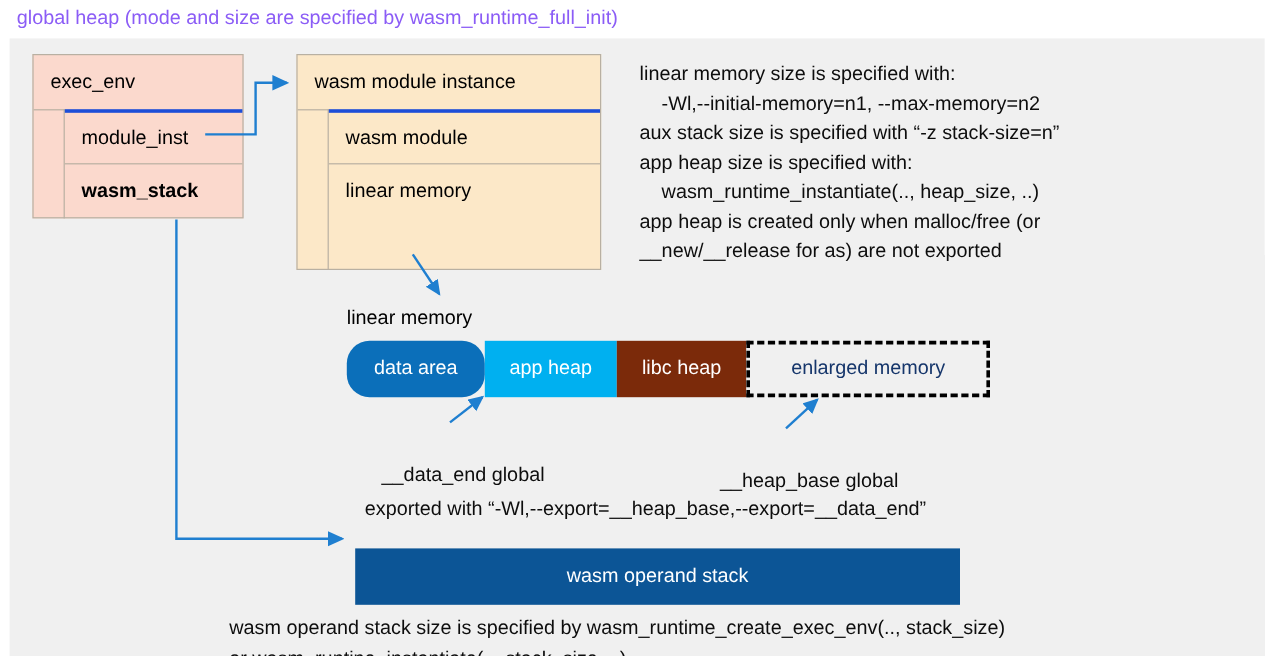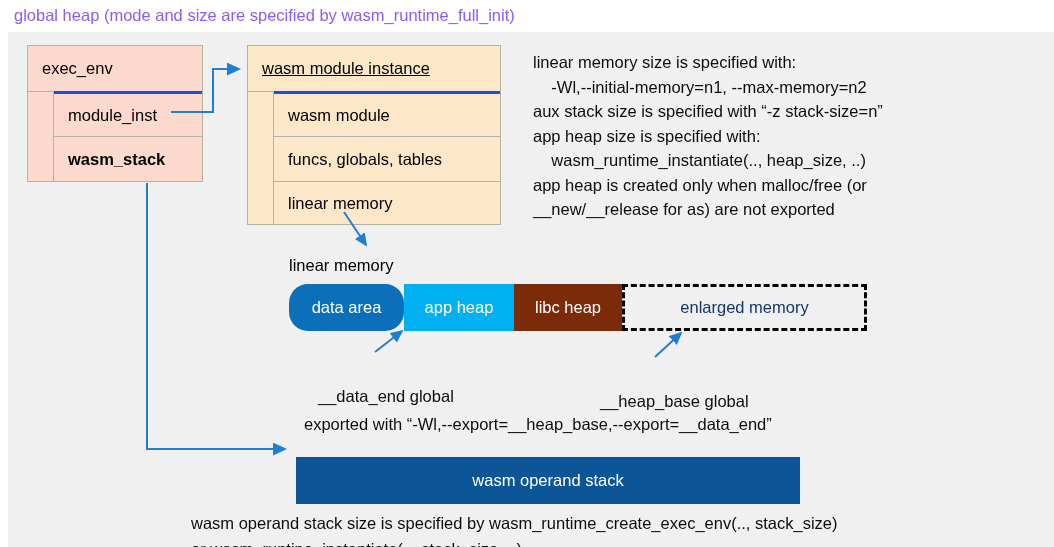--- a/index.html
+++ b/index.html
@@ -83,21 +83,21 @@
   #exec-env-box .hdr { height: 45px; }
   #exec-env-box .gutter { width: 26px; height: 91px; }
   #exec-env-box .rows .row { height: 45px; }
   #exec-env-box .rows .row:nth-child(2) { height: 46px; font-weight: bold; }
 
   
   #module-inst-box {
     left: 239px; top: 13px; width: 254px; height: 180px;
     background: #fce8c8;
   }
-  #module-inst-box .hdr { height: 45px; text-decoration: underline; }
+  #module-inst-box .hdr { height: 45px; }
   #module-inst-box .gutter { width: 26px; height: 134px; }
   #module-inst-box .rows .row { height: 45px; }
   #module-inst-box .rows .row:nth-child(3) { height: 44px; }
 
   
   #notes {
     position: absolute;
     left: 525px;
     top: 18px;
     font-size: 16.5px;
@@ -197,41 +197,40 @@
       </div>
     </div>
   </div>
 
   <div class="struct" id="module-inst-box">
     <div class="hdr">wasm module instance</div>
     <div class="body">
       <div class="gutter"></div>
       <div class="rows">
         <div class="row">wasm module</div>
-        <div class="row">funcs, globals, tables</div>
         <div class="row">linear memory</div>
       </div>
     </div>
   </div>
 
   <div id="notes">linear memory size is specified with:
     -Wl,--initial-memory=n1, --max-memory=n2
 aux stack size is specified with “-z stack-size=n”
 app heap size is specified with:
     wasm_runtime_instantiate(.., heap_size, ..)
 app heap is created only when malloc/free (or
 __new/__release for as) are not exported</div>
 
   <div id="linear-memory-label">linear memory</div>
 
   <div id="memory-bar">
       <div class="mem-seg" style="width: 115px; background: rgb(11, 111, 186); color: rgb(255, 255, 255); border-radius: 19px;">data area</div>
       <div class="mem-seg" style="width: 110px; background: rgb(0, 176, 240); color: rgb(255, 255, 255);">app heap</div>
       <div class="mem-seg" style="width: 108px; background: rgb(123, 42, 10); color: rgb(255, 255, 255);">libc heap</div>
-      <div class="mem-seg enlarged" style="width: 245px; color: rgb(22, 54, 107);">enlarged memory</div>
+      <div class="mem-seg enlarged" style="width: 203px; color: rgb(22, 54, 107);">enlarged memory</div>
     </div>
 
   <div class="note" id="data-end-note">__data_end global</div>
   <div class="note" id="heap-base-note">__heap_base global</div>
   <div class="note" id="exported-note">exported with “-Wl,--export=__heap_base,--export=__data_end”</div>
 
   <div id="operand-stack-bar">wasm operand stack</div>
   <div id="operand-stack-note">wasm operand stack size is specified by wasm_runtime_create_exec_env(.., stack_size)
 or wasm_runtine_instantiate(.., stack_size, ..)</div>
 

